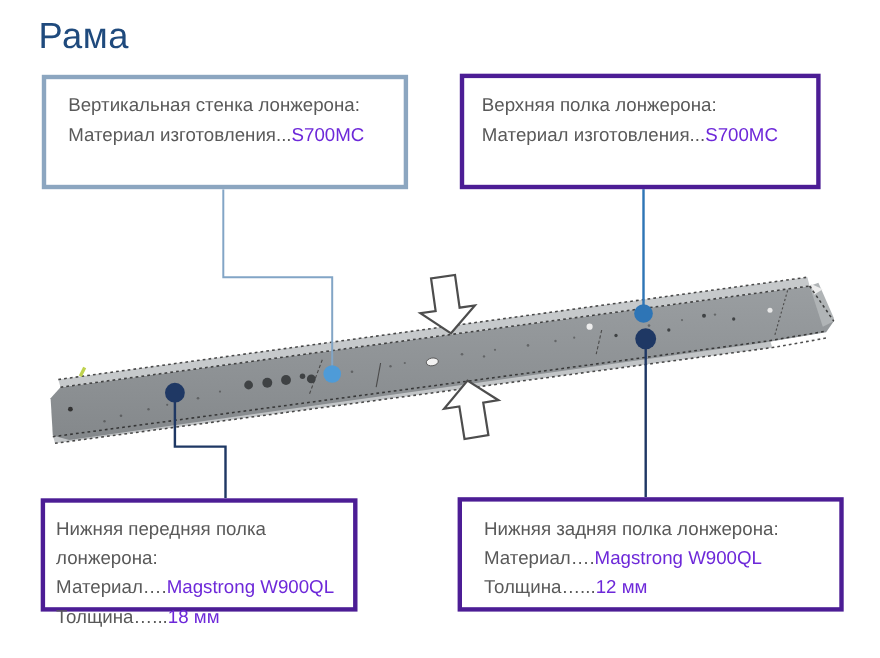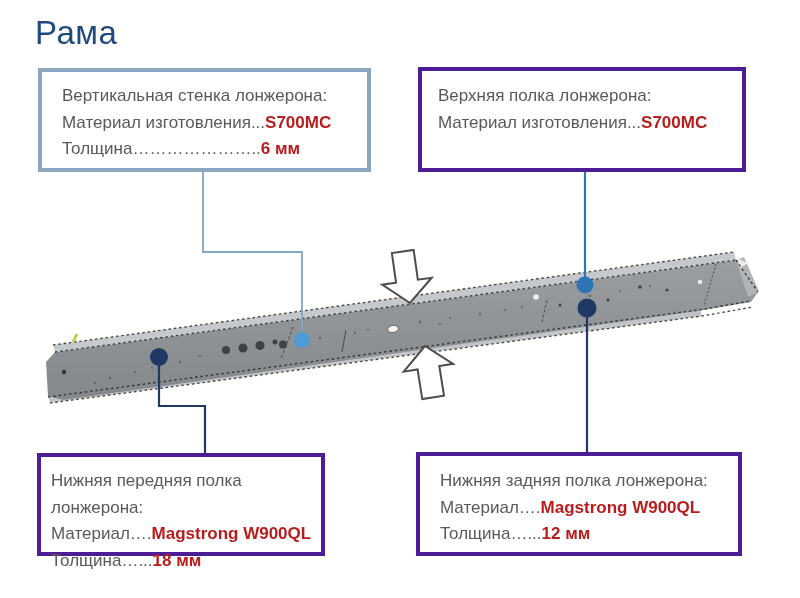--- a/index.html
+++ b/index.html
@@ -9,25 +9,25 @@
     padding-left:20px;
   }
   .slide-title{
     position:absolute;left:35px;top:14px;font-size:33px;font-weight:400;
     color:#1F4A7D;letter-spacing:.5px;
   }
   .callout{
     position:absolute;background:#fff;border:4px solid #4c1d95;
     color:#595959;font-size:17px;line-height:26.5px;box-sizing:border-box;
   }
-  .callout b{color:#b91c1c;font-weight:700;}
+  .callout b{color:#6d28d9;font-weight:400;}
   .co-1{left:38px;top:68px;width:333px;height:104px;border-color:#8CA6C0;padding:11px 10px 0 20px;}
   .co-2{left:418px;top:67px;width:328px;height:105px;padding:12px 8px 0 16px;}
   .co-3{left:37px;top:453px;width:288px;height:103px;padding:11px 6px 0 10px;}
-  .co-4{left:416px;top:452px;width:326px;height:104px;padding:12px 6px 0 20px;}
+  .co-4{left:416px;top:452px;width:351px;height:104px;padding:12px 6px 0 20px;}
   .height-note{
     position:absolute;left:262px;top:204px;font-size:19px;color:#595959;white-space:nowrap;
   }
   svg.overlay{position:absolute;left:0;top:0;}
 </style>
 </head>
 <body>
 
 <div class="slide">
 
@@ -113,21 +113,20 @@
     <circle cx="302" cy="340" r="8" fill="#4E9BD8"></circle>
     <circle cx="585" cy="285" r="8.5" fill="#2E75B6"></circle>
     <circle cx="159" cy="357" r="9" fill="#1F3864"></circle>
     <circle cx="587" cy="308" r="9.5" fill="#1F3864"></circle>
   </svg>
 
 
   <div class="callout co-1">
     <div>Вертикальная стенка лонжерона:</div>
     <div><span>Материал изготовления...</span><b>S700MC</b></div>
-    <div><span>Толщина…………………..</span><b>6 мм</b></div>
   </div>
 
   <div class="callout co-2">
     <div>Верхняя полка лонжерона:</div>
     <div><span>Материал изготовления...</span><b>S700MC</b></div>
   </div>
 
   <div class="callout co-3">
     <div>Нижняя передняя полка лонжерона:</div>
     <div><span>Материал….</span><b>Magstrong W900QL</b></div>

